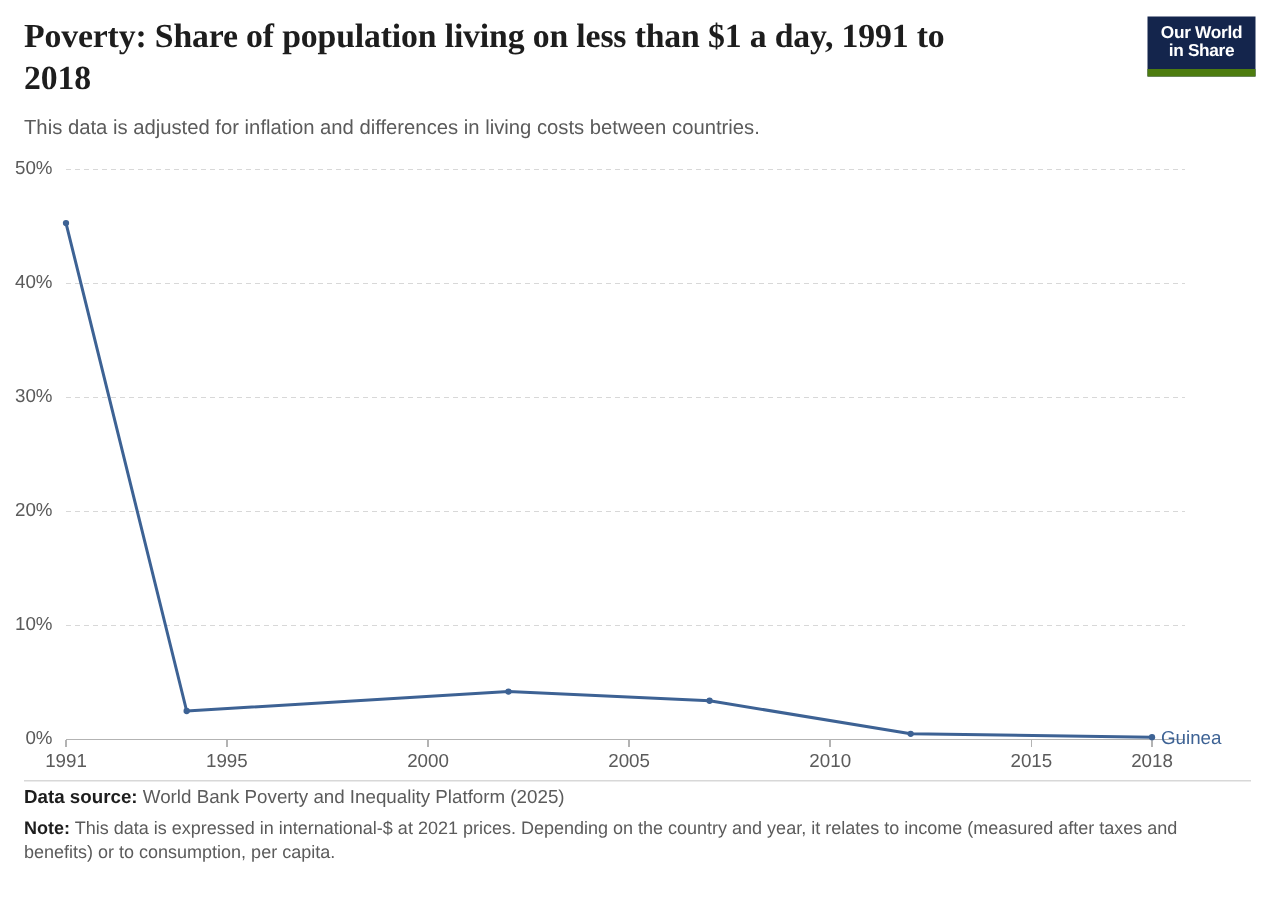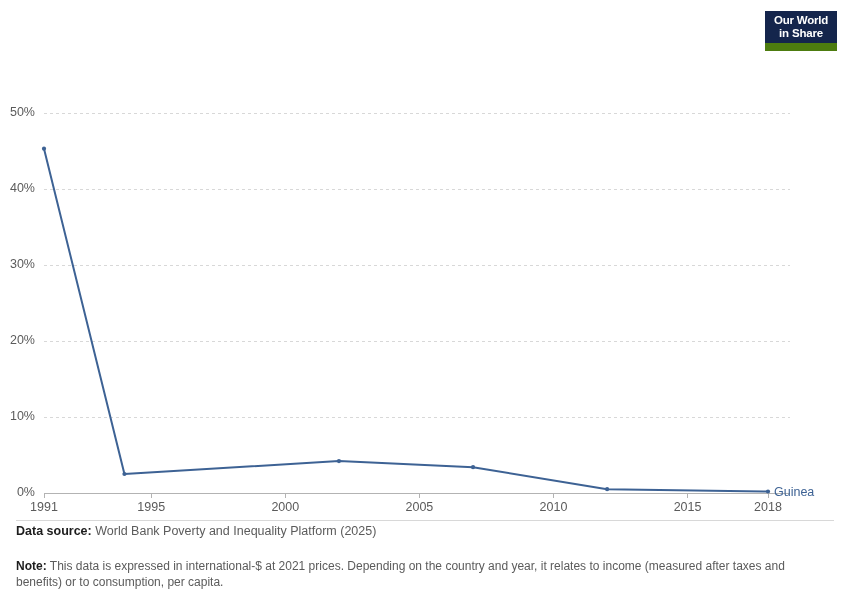--- a/index.html
+++ b/index.html
@@ -47,21 +47,21 @@
   }
 
   
   .logo {
     position: absolute;
     right: 13px;
     top: 11px;
     width: 72px;
     height: 40px;
     background: #14254c;
-    border-bottom: 8px solid #4d7c0f;
+    border-bottom: 5px solid #4d7c0f;
     box-sizing: border-box;
     display: flex;
     flex-direction: column;
     align-items: center;
     justify-content: center;
     padding-bottom: 1px;
     margin-left: 32px;
   }
   .logo-line {
     font-family: "Liberation Sans", sans-serif;
@@ -153,37 +153,41 @@
     font-family: "Liberation Sans", sans-serif;
     font-size: 12.5px;
     color: #5b5b5b;
   }
   .footer-row .left b,
   .footer-note b {
     color: #1d1d1d;
     font-weight: 700;
   }
   .footer-note {
-    margin-top: 21px;
+    margin-top: 7px;
     font-family: "Liberation Sans", sans-serif;
     font-size: 12px;
     line-height: 15.5px;
     color: #5b5b5b;
     max-width: 810px;
   }
   .footer-right {
     white-space: nowrap;
     color: #5b5b5b;
   }
 </style>
 </head>
 <body>
 
 <div class="page">
 
+  <div class="header">
+    <h1 class="chart-title">Poverty: Share of population living on less than $1 a day, 1991 to 2018</h1>
+    <p class="chart-subtitle">This data is adjusted for inflation and differences in living costs between countries.</p>
+  </div>
 
   <div class="logo">
     <span class="logo-line">Our World</span>
     <span class="logo-line">in Share</span>
   </div>
 
   <div class="plot-wrap">
     <svg class="plot" width="850" height="600" viewBox="0 0 850 600">
       <g id="gridlines">
           <line x1="44" x2="790" y1="417" y2="417" class="gridline"></line>

